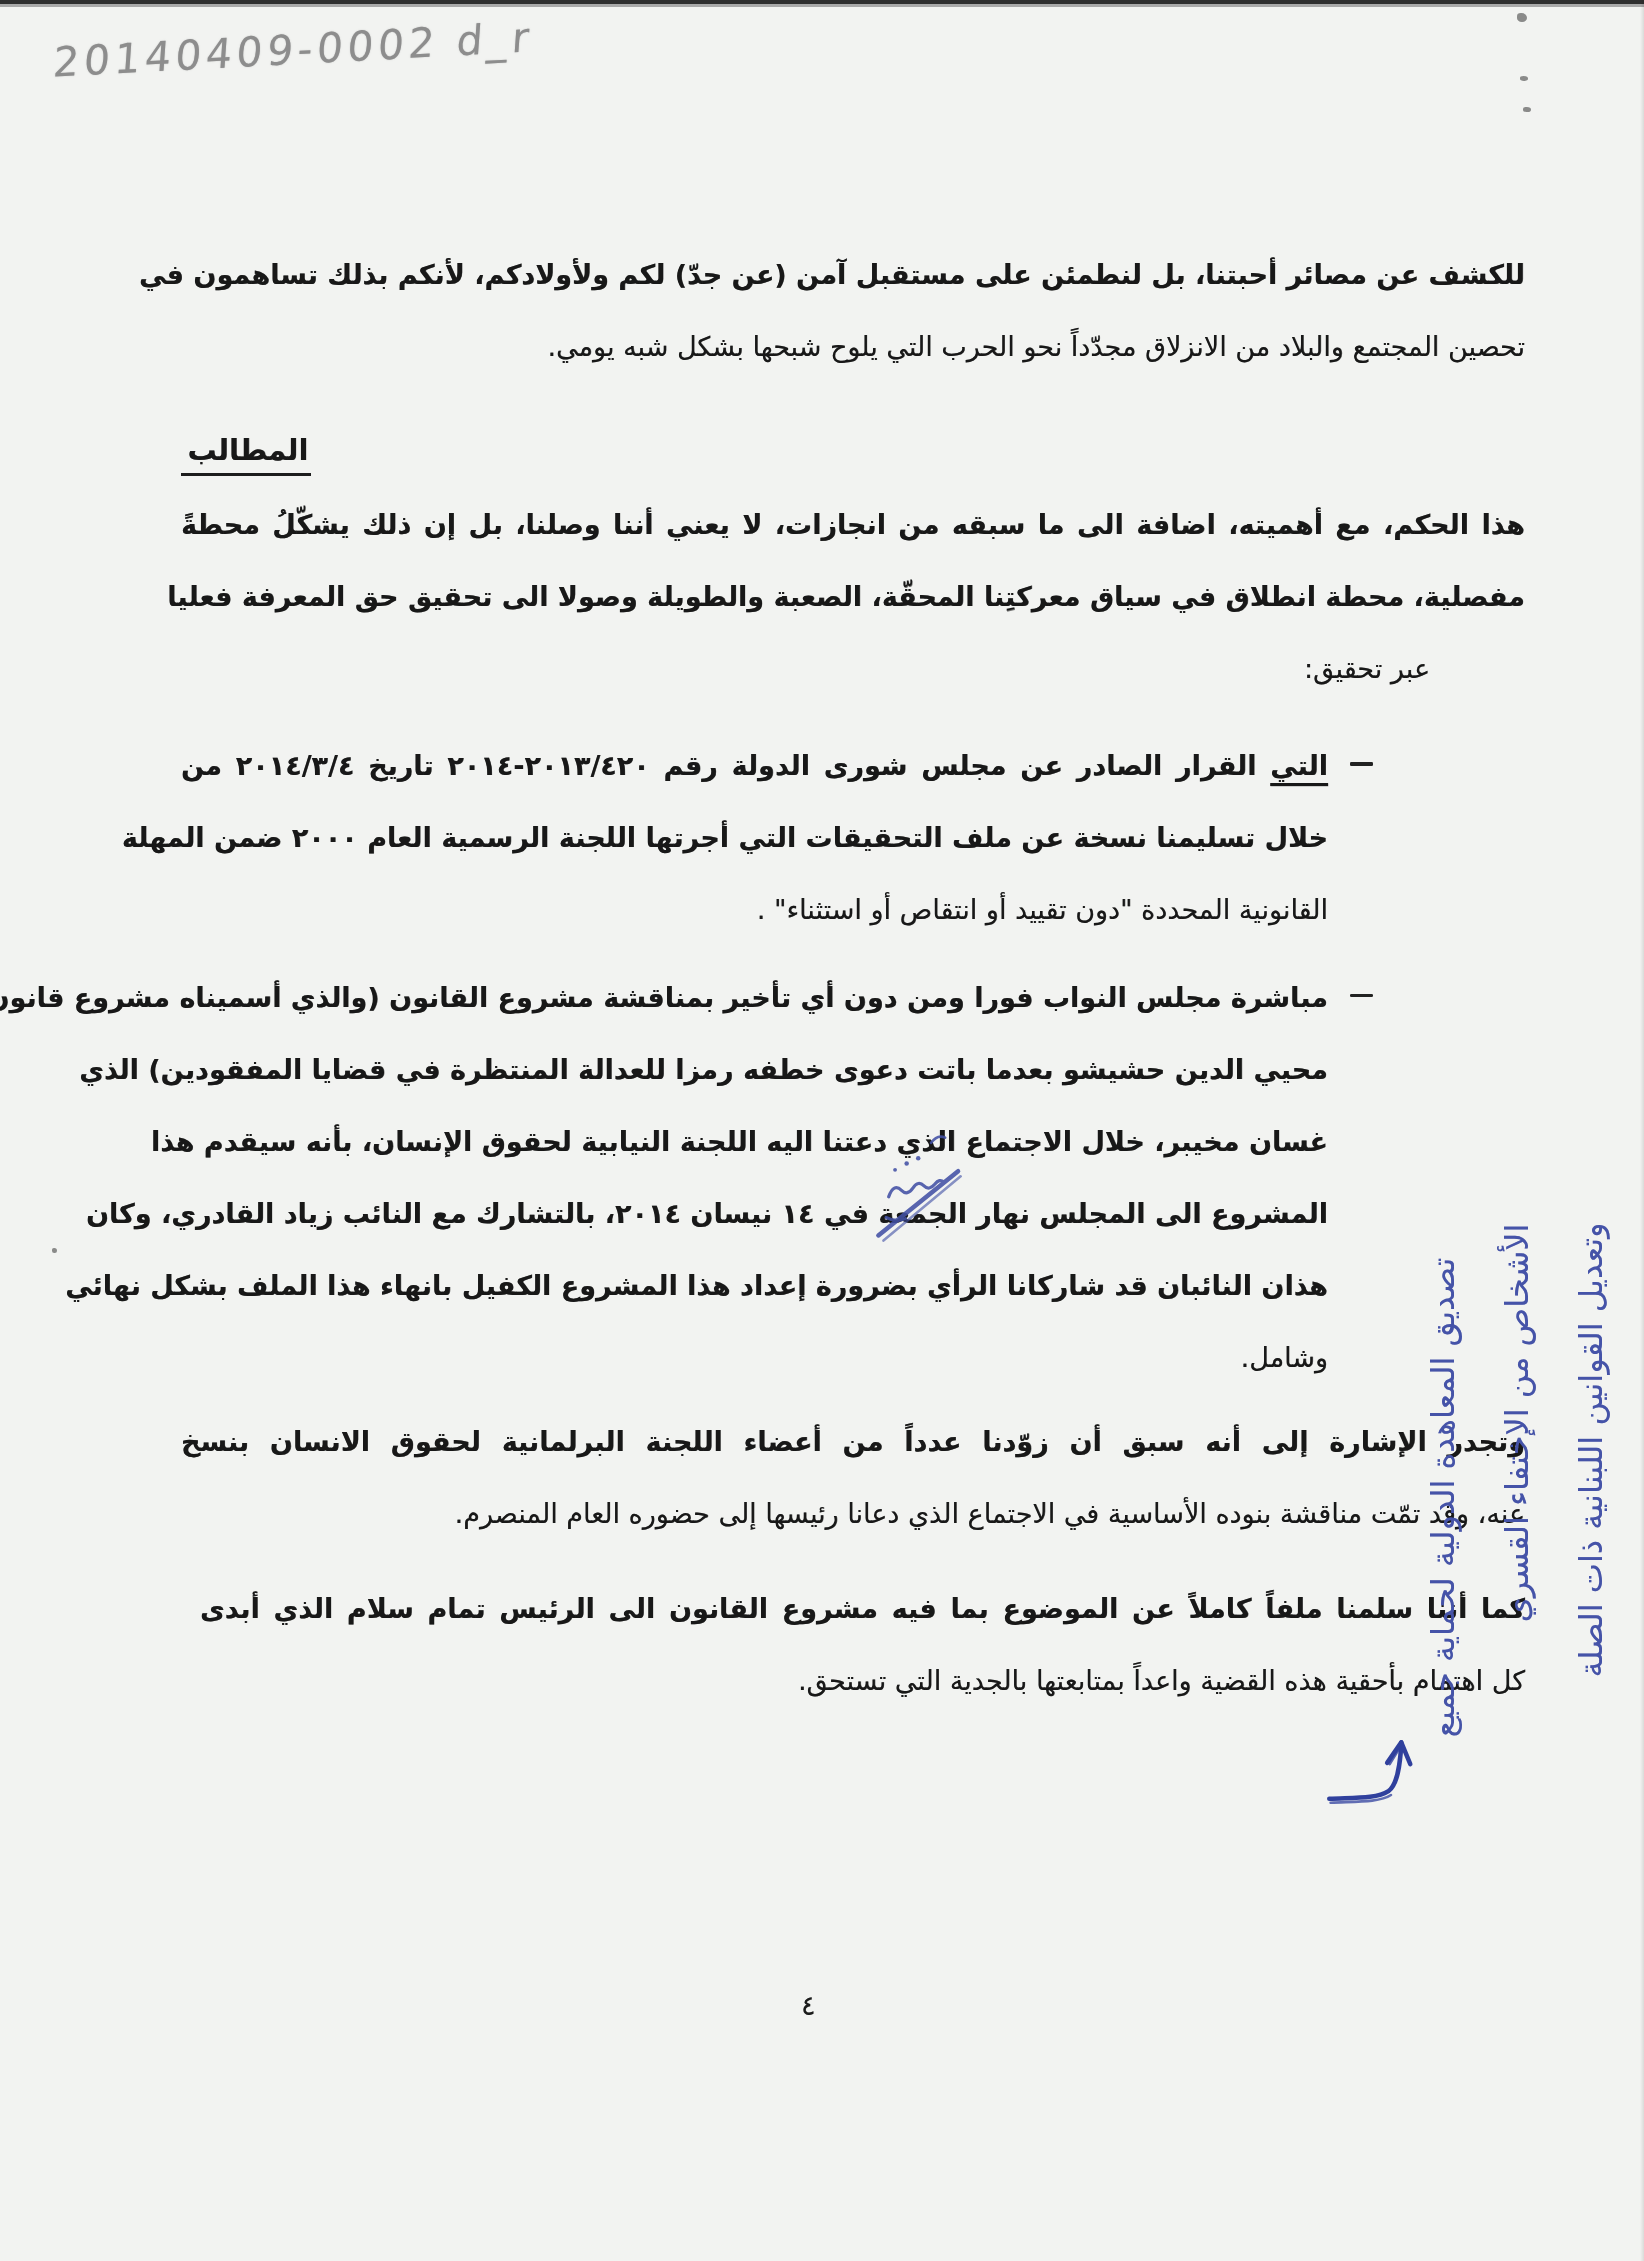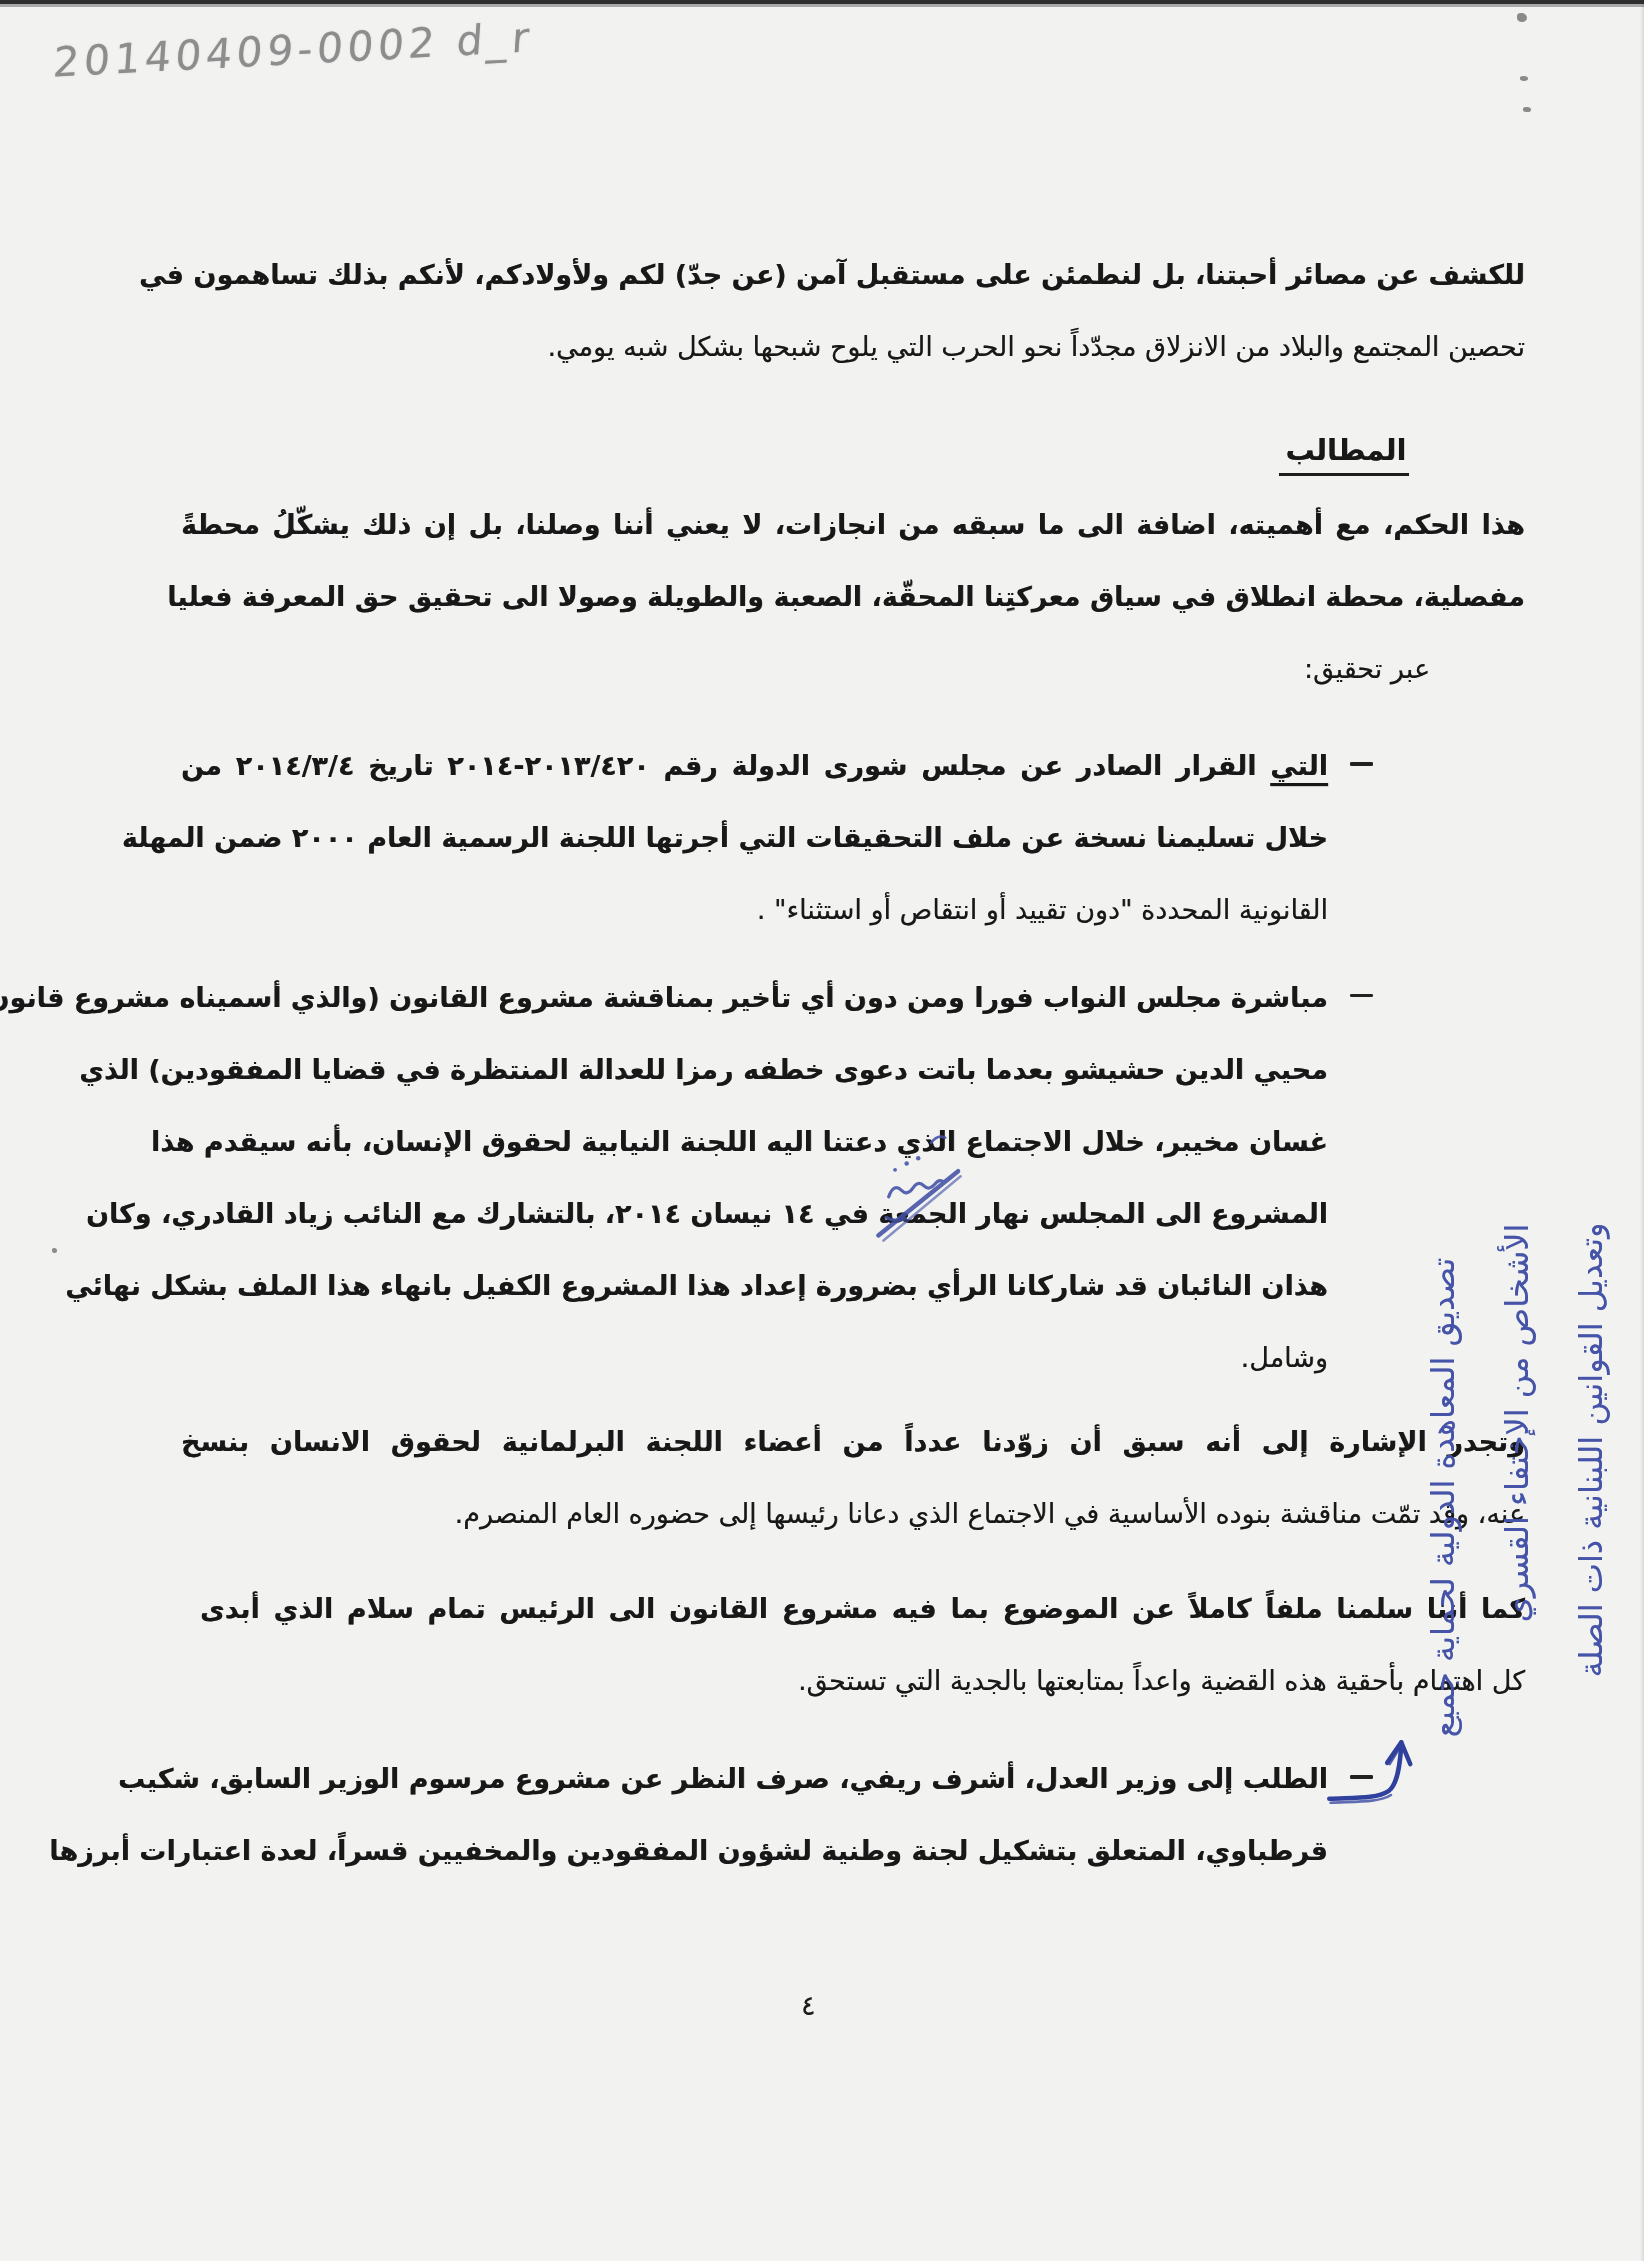--- a/index.html
+++ b/index.html
@@ -31,21 +31,21 @@
     position:absolute;left:181px;top:239px;width:1344px;
     direction:rtl;
     color:#181818;
     font-size:27px;line-height:72px;
     text-shadow:0.3px 0.3px 0.4px rgba(10,10,10,.55);
   }
   .line{text-align:right;white-space:nowrap;}
   .line.j{text-align:justify;text-align-last:justify;font-weight:bold;}
   .tail-indent{margin-left:0;margin-right:95px;text-align:right;text-align-last:right;}
 
-  .heading-row{margin-top:32px;height:46px;text-align:right;}
+  .heading-row{margin-top:32px;height:46px;text-align:left;}
   .heading{
     display:inline-block;margin-right:116px;
     font-size:29px;font-weight:bold;line-height:36px;
     border-bottom:3.2px solid #1d1d1d;padding:0 2.6px 5.2px 6.4px;
   }
 
   .p2{margin-top:28px;}
   .bullet{position:relative;padding-right:197px;}
   .b1{margin-top:25px;}
   .b2{margin-top:15.5px;}
@@ -141,25 +141,20 @@
     <div class="p3">
       <div class="line j">وتجدر الإشارة إلى  أنه  سبق أن زوّدنا  عدداً من أعضاء اللجنة البرلمانية لحقوق الانسان بنسخ</div>
       <div class="line">عنه، وقد تمّت مناقشة بنوده الأساسية في الاجتماع الذي دعانا رئيسها إلى حضوره العام المنصرم.</div>
     </div>
 
     <div class="p4">
       <div class="line j">كما أننا سلمنا ملفاً كاملاً عن الموضوع بما فيه مشروع القانون  الى الرئيس تمام سلام الذي أبدى</div>
       <div class="line">كل اهتمام  بأحقية هذه القضية واعداً بمتابعتها بالجدية التي تستحق.</div>
     </div>
 
-    <div class="bullet b3">
-      <span class="dash"></span>
-      <div class="line j">الطلب إلى وزير العدل، أشرف ريفي، صرف النظر عن مشروع مرسوم الوزير السابق، شكيب</div>
-      <div class="line j">قرطباوي، المتعلق بتشكيل لجنة وطنية لشؤون المفقودين والمخفيين قسراً، لعدة اعتبارات أبرزها</div>
-    </div>
 
   </div>
 
   <div class="margin-note">
     <div class="mline m0">تصديق المعاهدة الدولية لحماية جميع</div>
     <div class="mline m1">الأشخاص من الإختفاء القسري</div>
     <div class="mline m2">وتعديل القوانين اللبنانية ذات الصلة</div>
   </div>
 
   <svg class="arrow-svg" viewBox="0 0 180 140">

